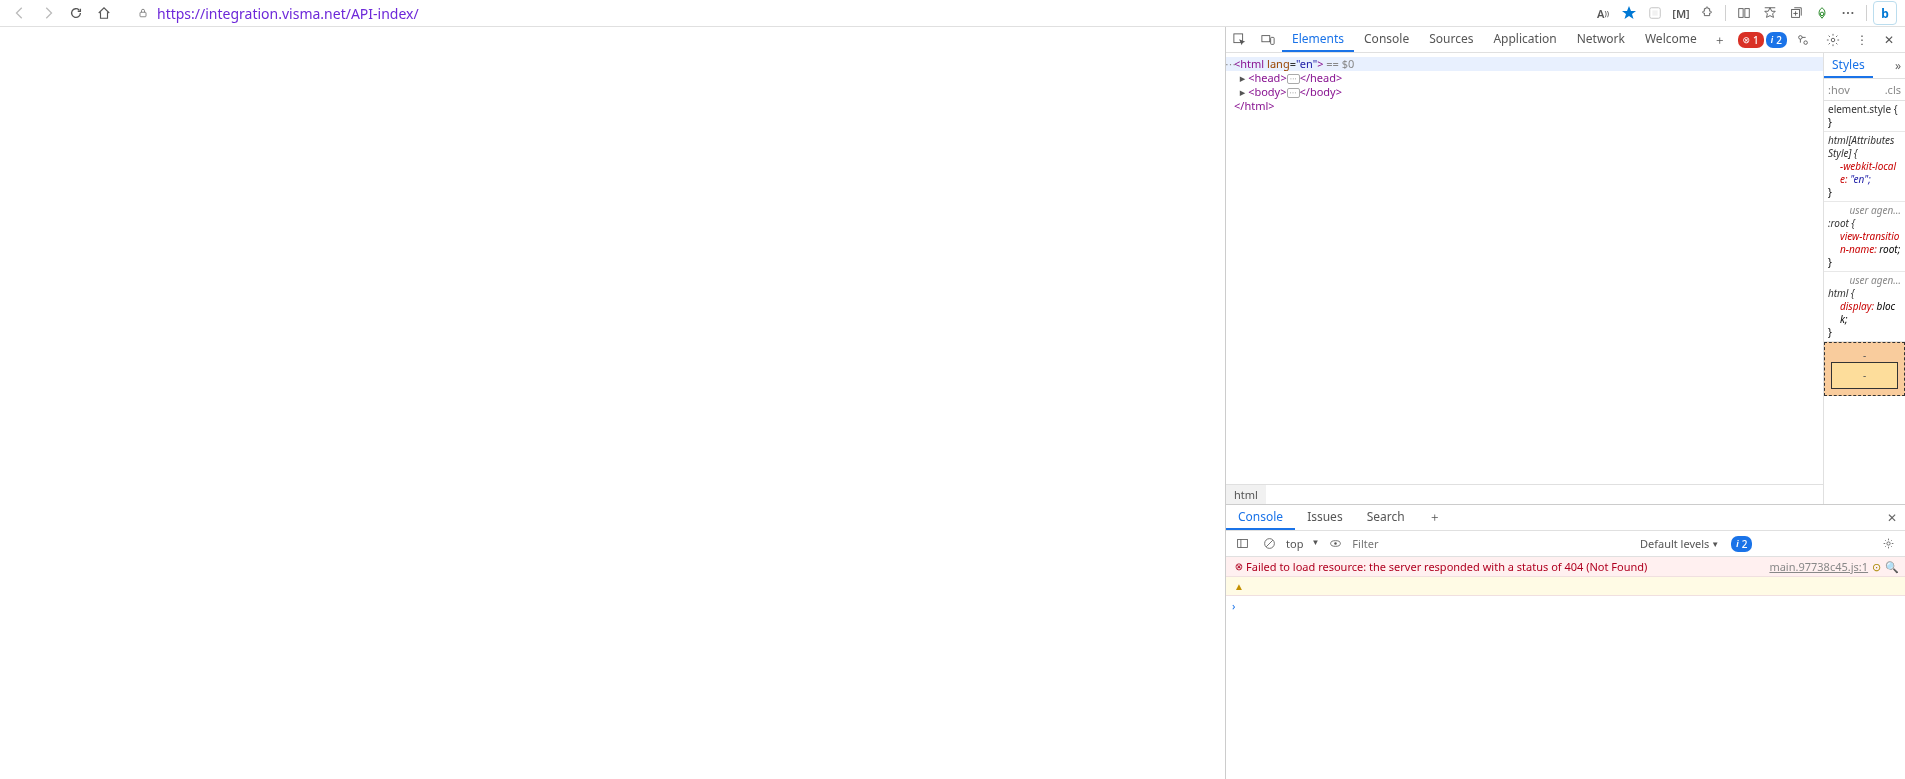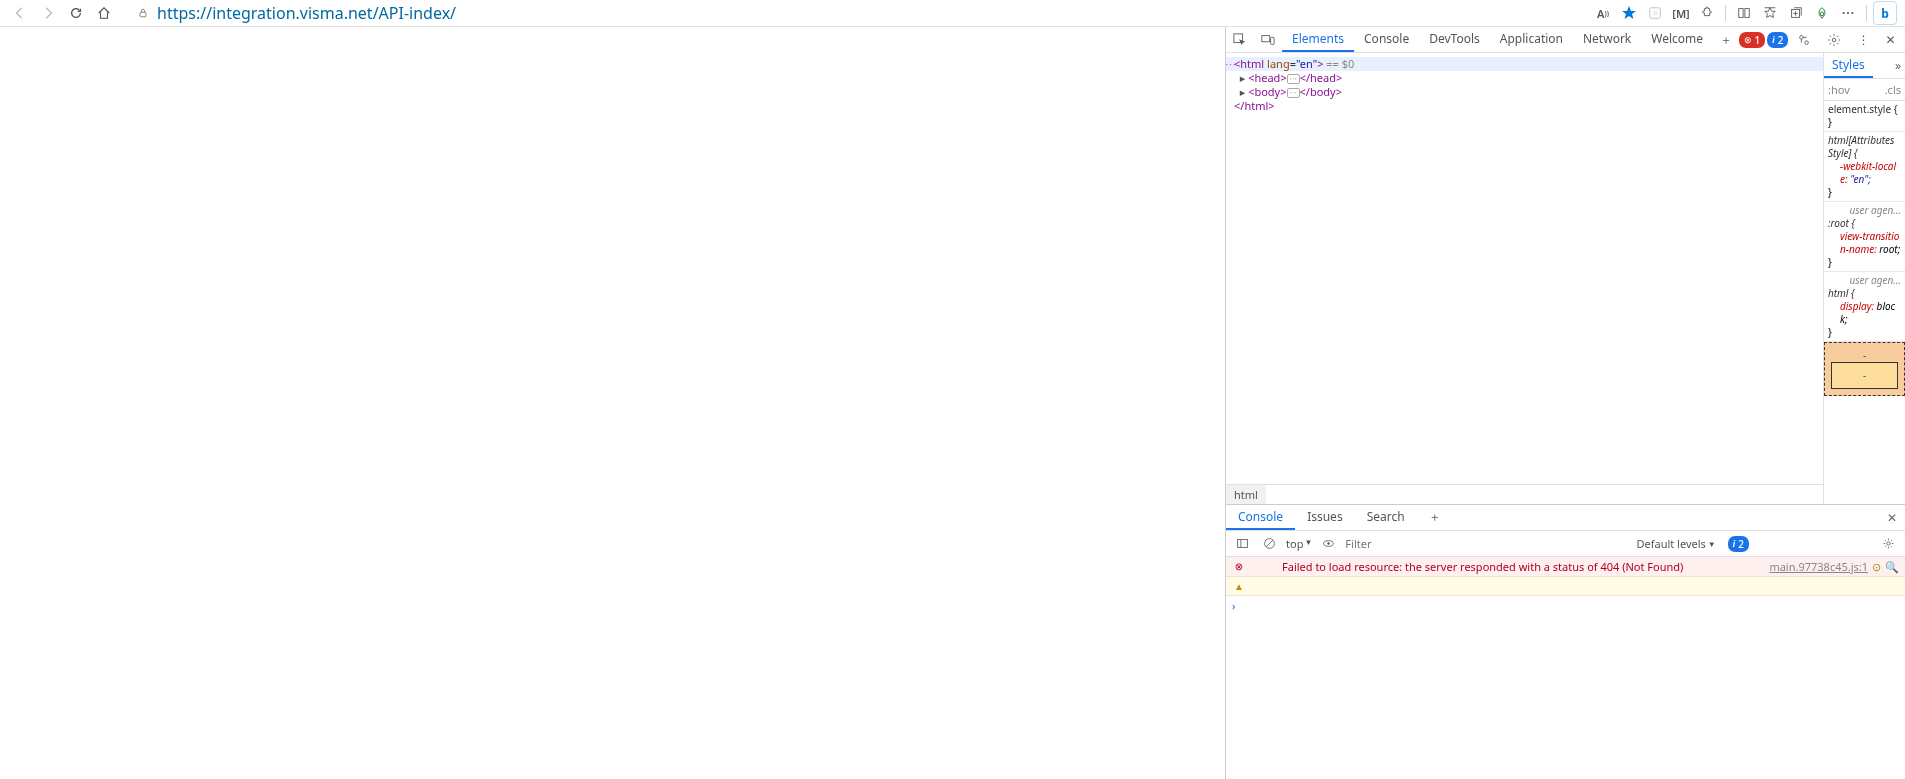--- a/index.html
+++ b/index.html
@@ -1,21 +1,21 @@
 <!DOCTYPE html>
 <html><head>
 <meta charset="utf-8">
 <style>
 * { margin: 0; padding: 0; box-sizing: border-box; font-family: system-ui, -apple-system, "Segoe UI", sans-serif; }
 body { background: #fff; overflow: hidden; }
 .browser-toolbar { height: 27px; display: flex; align-items: center; padding: 0 8px; border-bottom: 1px solid #e0e0e0; gap: 4px; }
 .tb-btn { width: 24px; height: 24px; display: flex; align-items: center; justify-content: center; color: #555; cursor: pointer; border-radius: 4px; }
 .tb-disabled { color: #bbb; }
 .addr-bar { flex: 1; display: flex; align-items: center; border: 1px solid transparent; border-radius: 4px; height: 22px; padding: 0 8px; margin: 0 6px; gap: 6px; }
-.addr-url { font-size: 16px; color: #0369a1; flex: 1; }
+.addr-url { font-size: 14px; color: #6d28d9; flex: 1; }
 .actions { display: flex; align-items: center; gap: 2px; }
 .sep { width: 1px; height: 16px; background: #d0d0d0; margin: 0 4px; }
 .bing-btn { width: 24px; height: 24px; border: 1px solid #bde; border-radius: 4px; display: flex; align-items: center; justify-content: center; }
 
 .main-row { display: flex; height: calc(100vh - 27px); }
 .page-area { flex: 1 1 auto; background: #fff; }
 
 .devtools { width: 680px; display: flex; flex-direction: column; border-left: 1px solid #ccc; }
 .dt-top { display: flex; flex-direction: column; height: 478px; border-bottom: 1px solid #ccc; justify-content: space-between; }
 .dt-tabbar { height: 26px; display: flex; align-items: center; border-bottom: 1px solid #e0e0e0; font-size: 12px; color: #555; }
@@ -58,29 +58,29 @@
 .box-model { font-size: 10px; }
 .bm-margin { background: #f9cc9d; border: 1px dashed #333; padding: 6px; text-align: center; color: #555; }
 .bm-border { background: #fddd9b; border: 1px solid #333; padding: 6px; text-align: center; }
 
 .dt-console { flex: 1; display: flex; flex-direction: column; }
 .console-tabs { height: 26px; display: flex; align-items: center; border-bottom: 1px solid #e0e0e0; font-size: 12px; color: #555; }
 .console-tabs .ctab { padding: 0 12px; height: 100%; display: flex; align-items: center; border-bottom: 2px solid transparent; cursor: pointer; }
 .console-tabs .ctab.active { color: #1a73e8; border-bottom-color: #1a73e8; }
 .console-toolbar { height: 26px; border-bottom: 1px solid #e0e0e0; display: flex; align-items: center; padding: 0 6px; gap: 6px; font-size: 11px; color: #555; }
 .ctb-btn { padding: 0 4px; }
-.ctb-select { display: flex; align-items: flex-start; gap: 1px; }
+.ctb-select { display: flex; align-items: flex-start; gap: 8px; }
 .ctb-filter { flex: 0 0 80px; border: none; font-size: 11px; color: #888; outline: none; }
 .ctb-levels { margin-left: 4px; display: flex; align-items: center; }
 .console-body { flex: 1; overflow: auto; font-family: Consolas, Menlo, monospace; font-size: 11px; }
 .con-row { display: flex; align-items: flex-start; padding: 2px 6px; border-bottom: 1px solid #f0e0e0; }
 .con-err { background: #fff0f0; color: #b00020; }
 .con-warn { background: #fffbe5; color: #5c3c00; }
 .con-icon { width: 14px; flex-shrink: 0; text-align: center; font-size: 10px; }
-.con-msg { flex: 1; word-break: break-all; margin-left: 36px; }
+.con-msg { flex: 1; word-break: break-all; }
 .con-src { margin-left: auto; color: #888; text-decoration: underline; cursor: pointer; flex-shrink: 0; padding-left: 10px; }
 .con-link { color: #1155cc; text-decoration: underline; }
 .con-prompt { padding: 2px 6px; color: #1a73e8; }
 
 svg { display: block; }
 </style>
 </head>
 <body>
 
 <div class="browser-toolbar">
@@ -185,21 +185,21 @@
             </svg>
         </div>
         <div class="icon-btn">
           <svg width="14" height="14" viewBox="0 0 16 16">
               <rect x="1" y="3" width="9" height="7" stroke="currentColor" fill="none"></rect>
               <rect x="11" y="5" width="4" height="8" rx="1" stroke="currentColor" fill="none"></rect>
             </svg>
         </div>
         <div class="dt-tab active">Elements</div>
         <div class="dt-tab">Console</div>
-        <div class="dt-tab">DevTools</div>
+        <div class="dt-tab">Sources</div>
         <div class="dt-tab">Application</div>
         <div class="dt-tab">Network</div>
         <div class="dt-tab">Welcome</div>
         <div class="icon-btn">＋</div>
         <div class="dt-right">
           <span class="badge-err">1</span>
           <span class="badge-info">2</span>
           <div class="icon-btn">
             <svg width="14" height="14" viewBox="0 0 16 16">
                 <circle cx="5" cy="5" r="2" stroke="currentColor" fill="none"></circle>

